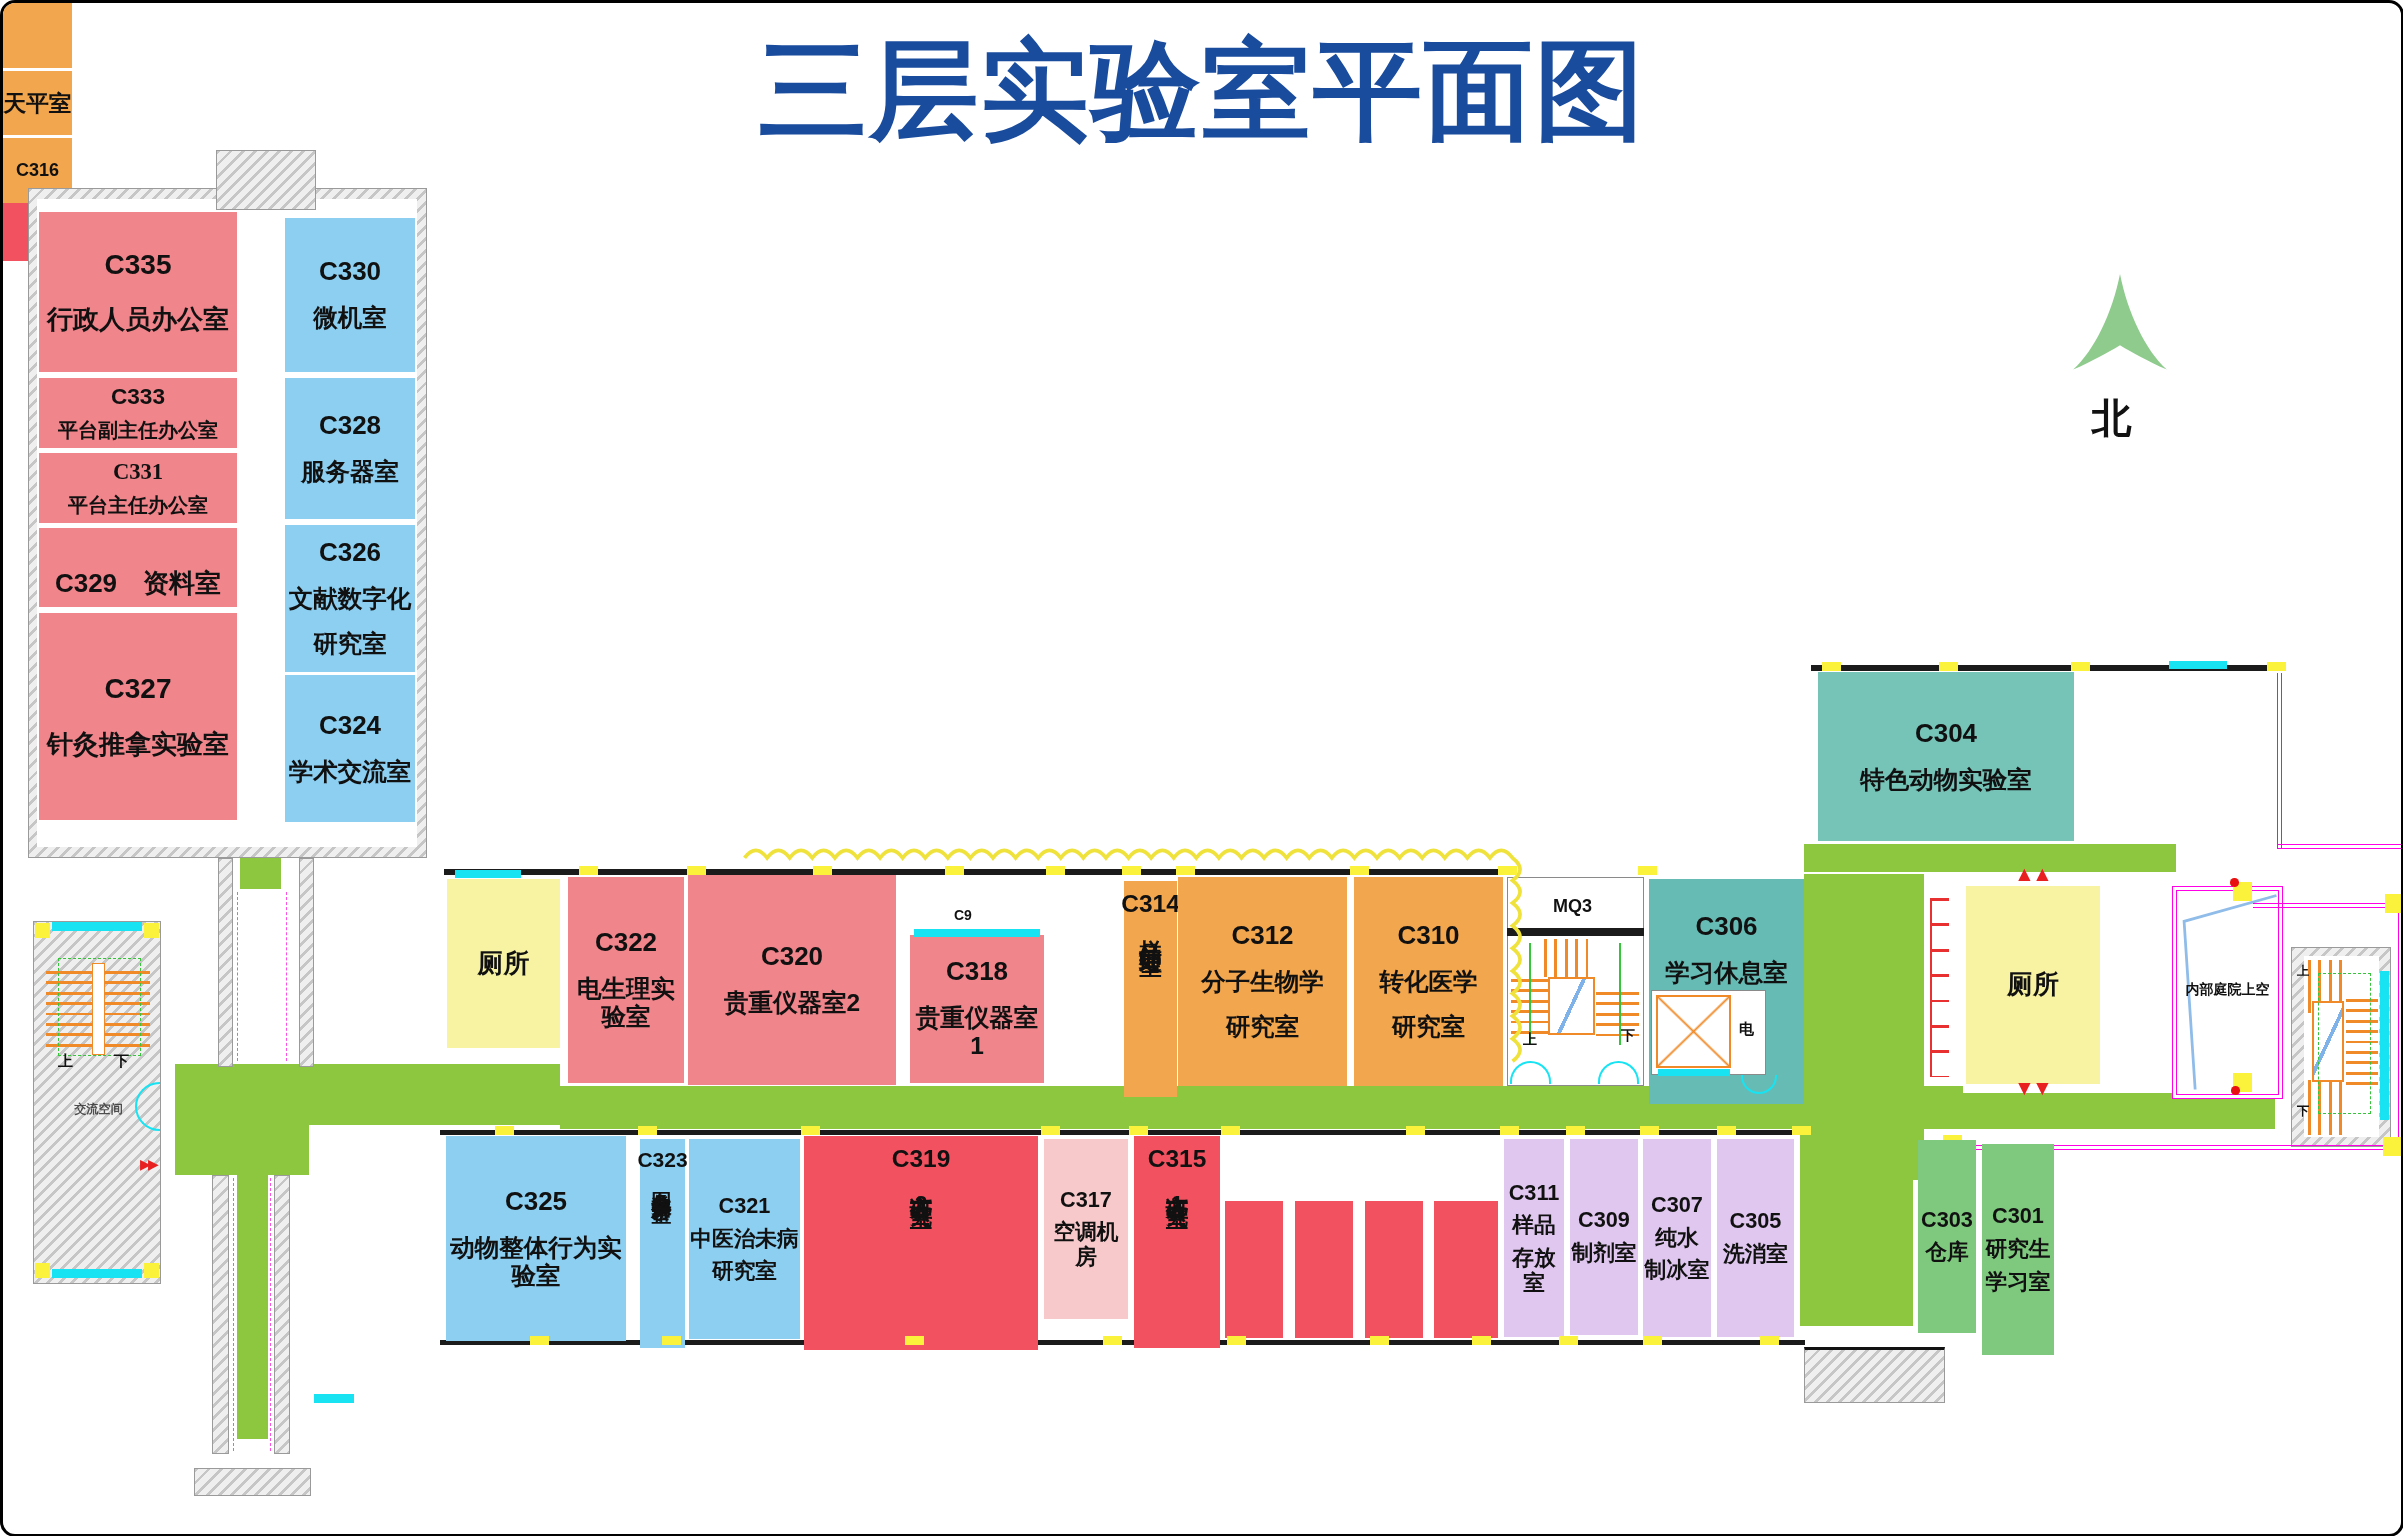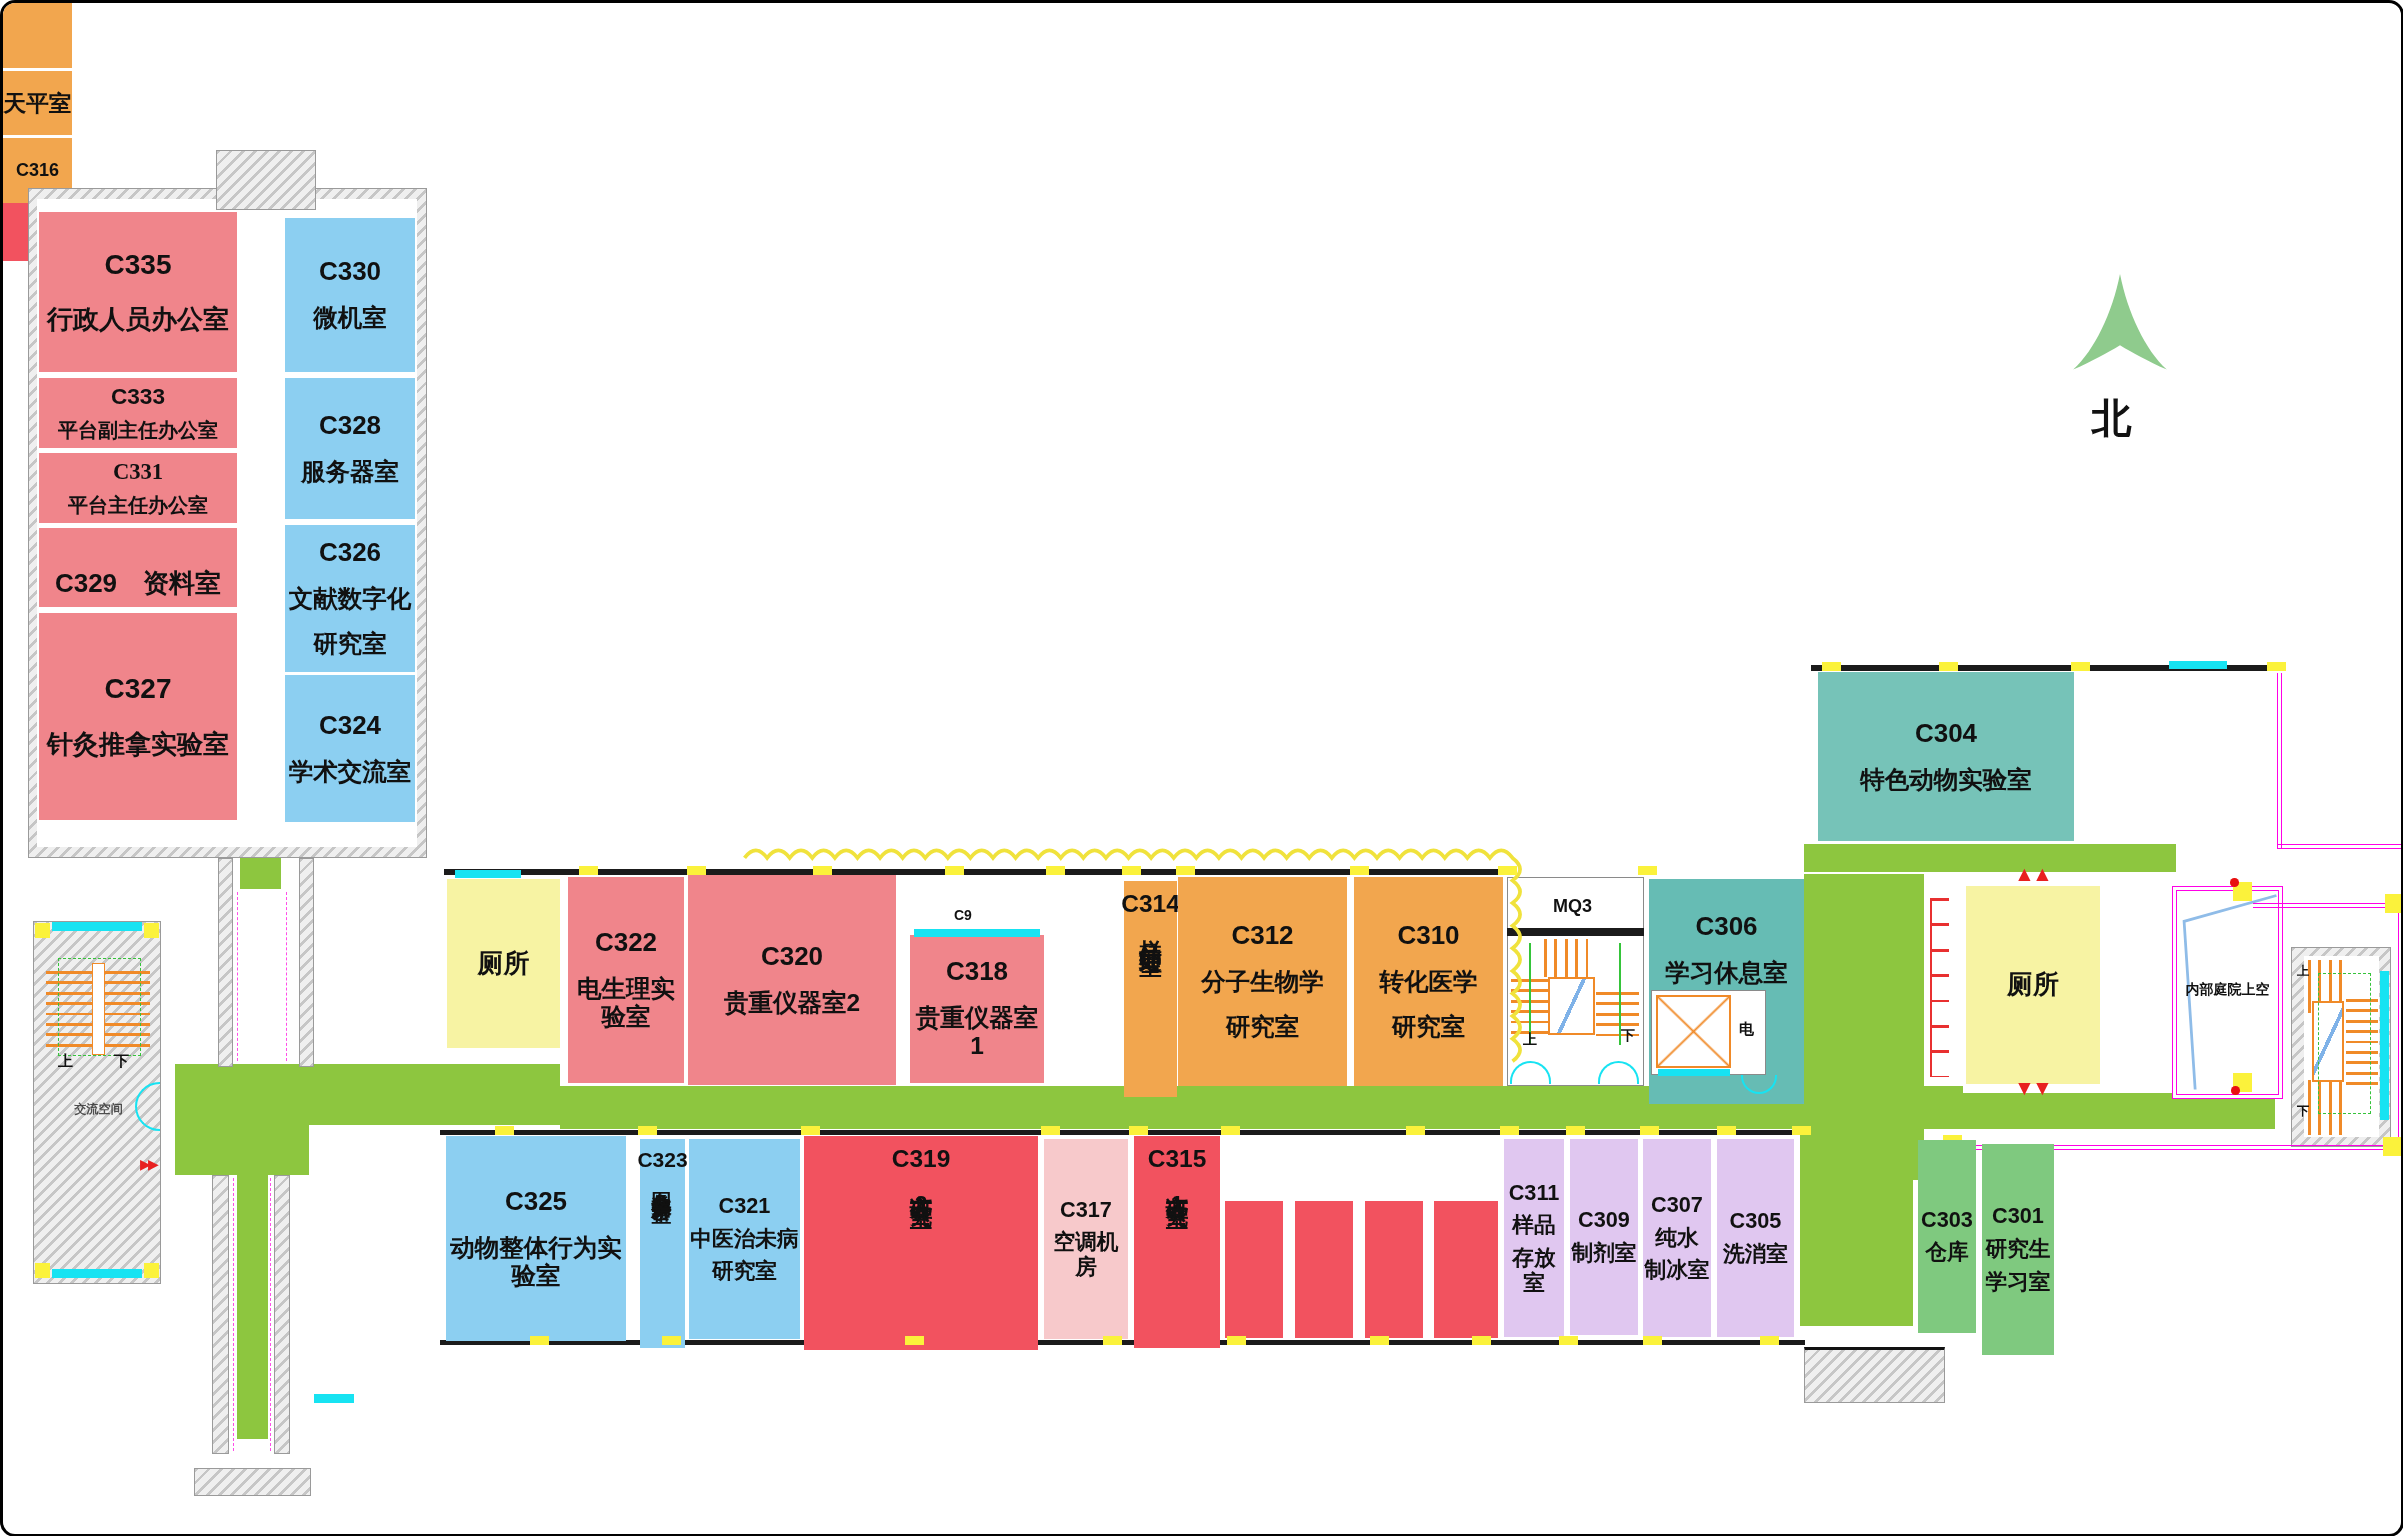--- a/index.html
+++ b/index.html
@@ -91,21 +91,21 @@
   #r-c310{left:1351px;top:874px;width:149px;height:209px;}
   #r-c306{left:1646px;top:876px;width:155px;height:200px;}
   #r-c304{left:1815px;top:669px;width:256px;height:169px;}
   #r-c302{left:2075px;top:669px;width:196px;height:169px;}
   #r-wcr{left:1963px;top:883px;width:134px;height:198px;}
   
   #r-c325{left:443px;top:1133px;width:180px;height:205px;}
   #r-c323{left:637px;top:1136px;width:45px;height:200px;}
   #r-c321{left:686px;top:1136px;width:111px;height:200px;}
   #r-c319{left:801px;top:1133px;width:234px;height:205px;}
-  #r-c317{left:1041px;top:1136px;width:84px;height:200px;}
+  #r-c317{left:1041px;top:1136px;width:84px;height:180px;}
   #r-c315{left:1131px;top:1133px;width:86px;height:203px;}
   #r-c313h{left:1222px;top:1132px;width:273px;height:58px;display:flex;align-items:center;justify-content:center;font-weight:600;font-size:25.4px;}
   .c313cell{position:absolute;top:1198px;height:137px;background:#F2525F;}
   #r-c311{left:1501px;top:1136px;width:60px;height:198px;}
   #r-c309{left:1567px;top:1136px;width:68px;height:196px;}
   #r-c307{left:1640px;top:1136px;width:68px;height:198px;}
   #r-c305{left:1714px;top:1136px;width:77px;height:198px;}
   #r-c303{left:1915px;top:1137px;width:58px;height:193px;}
   #r-c301{left:1979px;top:1141px;width:72px;height:211px;}
   
@@ -115,20 +115,21 @@
   #courtyard svg{position:absolute;inset:0;width:100%;height:100%;}
   #courtyard .clabel{position:absolute;left:0;right:0;top:94px;font-size:14px;font-weight:600;text-align:center;}
   #c306-inset{position:absolute;left:1648px;top:987px;width:115px;height:85px;background:#fff;border:1.9px solid #8a8a8a;box-sizing:border-box;}
   #wavy{position:absolute;left:734px;top:834px;width:800px;height:264px;overflow:visible;pointer-events:none;}
 </style>
 </head>
 <body>
 
 <div id="plan">
 
+  <div id="page-title">三层实验室平面图</div>
 
   <div id="north">
     <svg viewBox="0 0 100 120">
       <path d="M50 2 C42 42 24 80 2 100 C22 91 37 83 50 75 C63 83 78 91 98 100 C76 80 58 42 50 2 Z" fill="#8FCB8D"></path>
     </svg>
     <div id="north-label">北</div>
   </div>
 
   <div class="cor" id="corV1"></div>
   <div class="cor" id="corA"></div>

